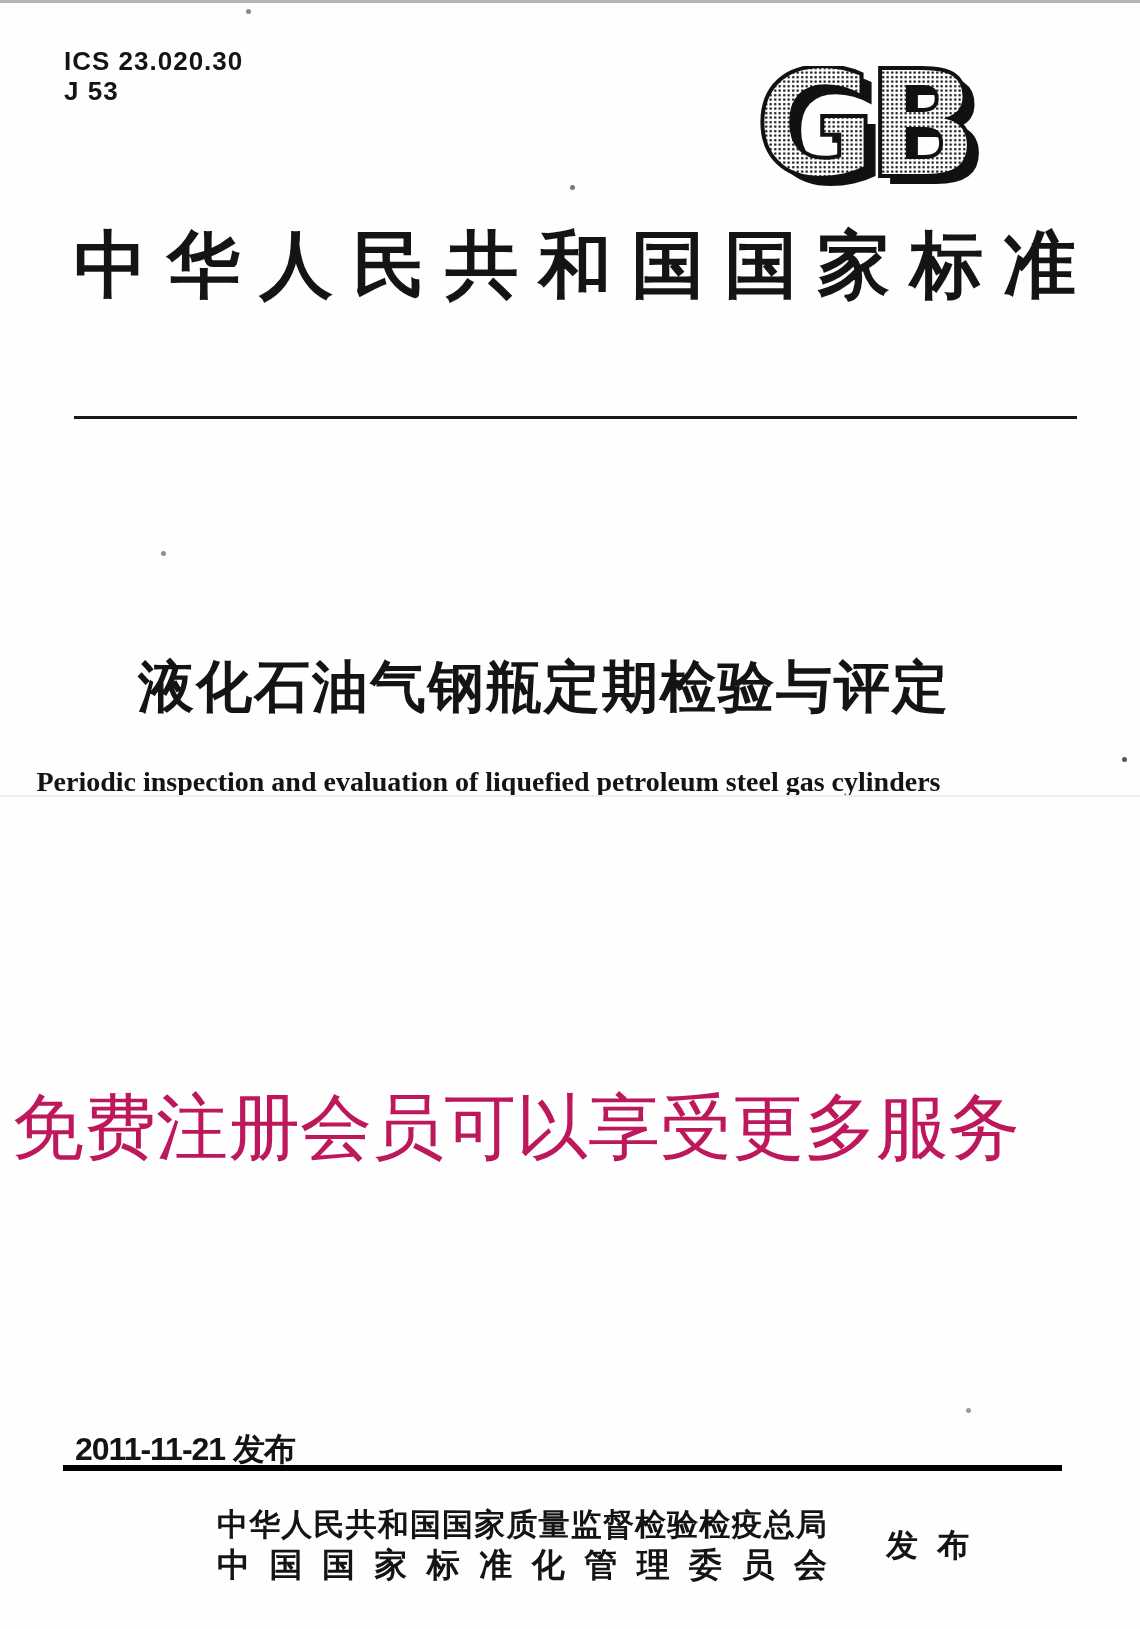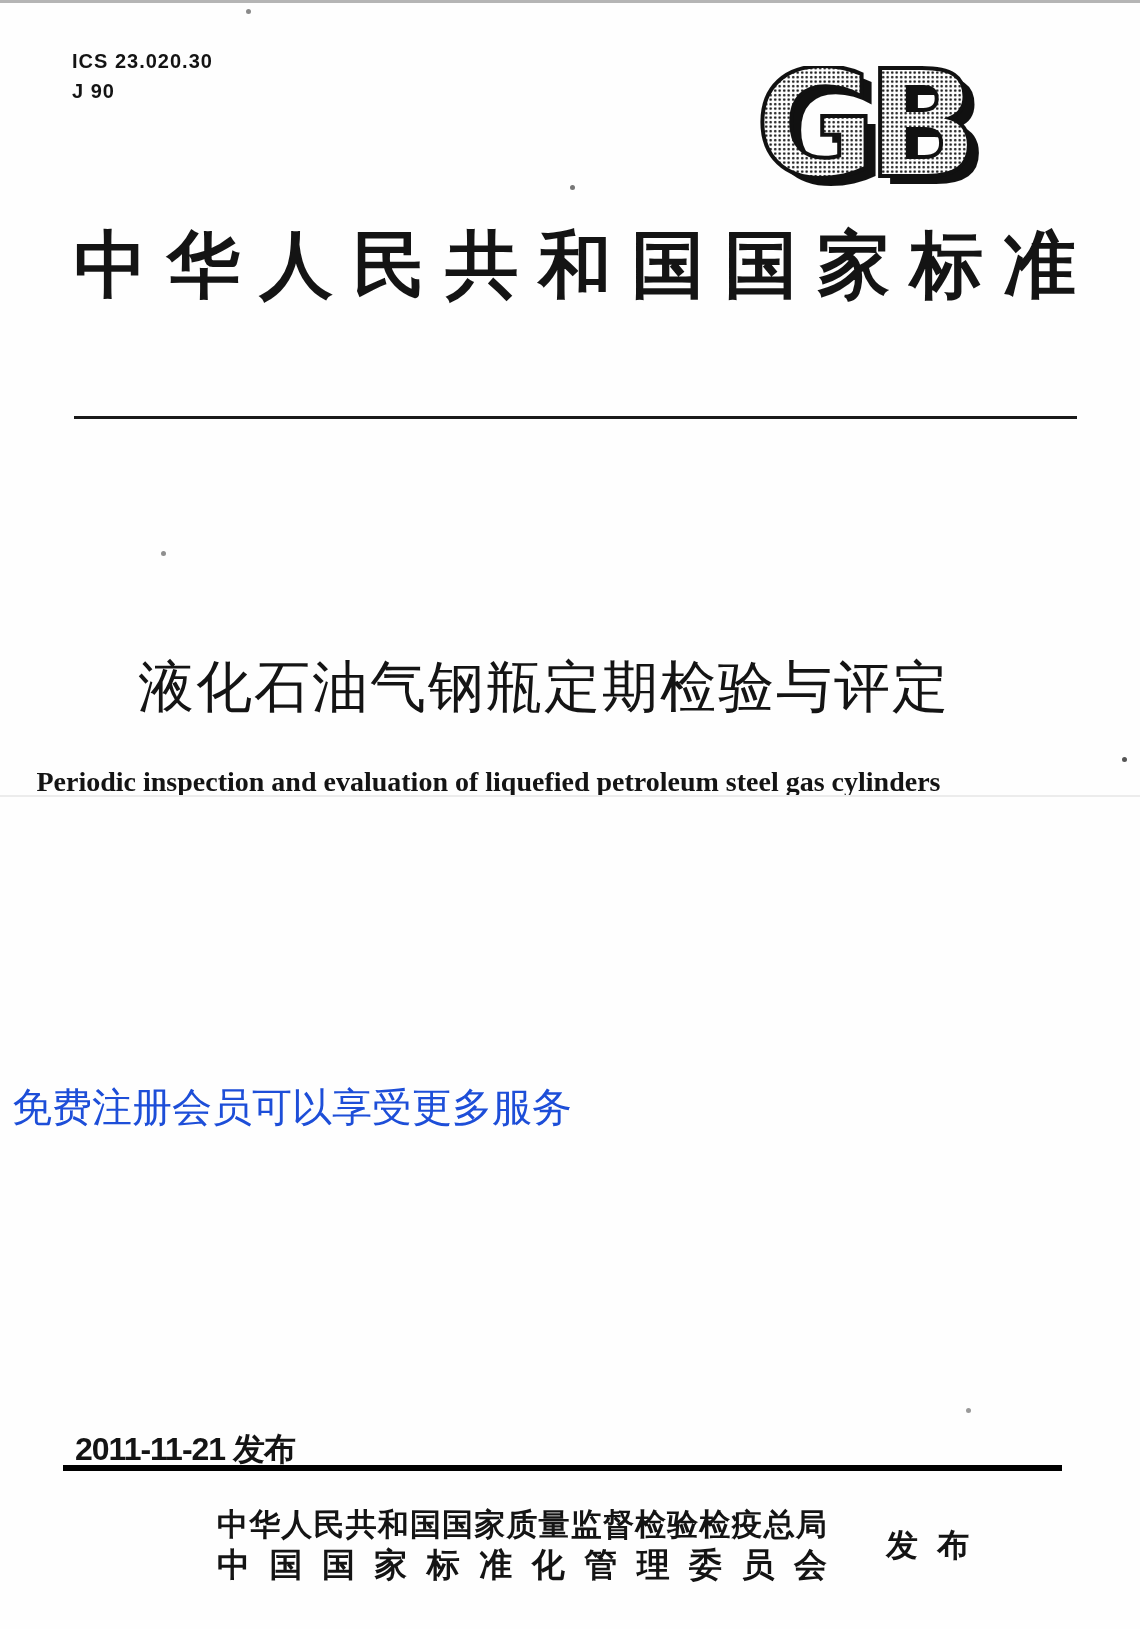--- a/index.html
+++ b/index.html
@@ -4,44 +4,44 @@
 <style>
   html,body{margin:0;padding:0;background:#fff;}
   .page{
     position:relative;width:1140px;height:1629px;background:#fefefe;
     font-family:"DejaVu Serif", serif;color:#141414;overflow:hidden;
   }
   .abs{position:absolute;}
   
   .edge-line{top:0;left:0;width:1140px;height:3px;background:#b5b5b5;}
   
-  .ics{left:72px;top:46px;font-family:"Liberation Sans",sans-serif;
-       font-weight:bold;font-size:20px;line-height:30px;letter-spacing:1px;}
+  .ics{left:64px;top:46px;font-family:"Liberation Sans",sans-serif;
+       font-weight:bold;font-size:26px;line-height:30px;letter-spacing:1px;}
   
   .logo{left:755px;top:66px;}
   
   .masthead{left:74px;top:224px;width:1002px;font-weight:bold;font-size:73px;
             line-height:80px;white-space:nowrap;}
   [data-split]{display:flex;justify-content:space-between;}
   
   .stdnum{top:336px;right:108px;text-align:right;}
   .stdnum .code{font-family:"Liberation Sans",sans-serif;font-weight:bold;
                 font-size:29px;line-height:32px;letter-spacing:1px;}
   .stdnum .replaces{font-size:21px;line-height:26px;margin-top:3px;}
   
   .thin-rule{left:74px;top:416px;width:1003px;height:3px;background:#1a1a1a;}
   .faint-rule{left:0;top:795px;width:1140px;height:2px;background:#ececec;}
   .thick-rule{left:63px;top:1465px;width:999px;height:6px;background:#000;}
   
-  .title-zh{left:0;top:650px;width:1088px;text-align:center;font-weight:normal;
+  .title-zh{left:0;top:650px;width:1088px;text-align:center;font-weight:bold;
             font-size:56px;letter-spacing:2px;white-space:nowrap;}
   .title-en{left:0;top:766px;width:977px;text-align:center;font-weight:bold;
             font-family:"Liberation Serif",serif;font-size:28px;white-space:nowrap;}
   
-  .watermark{left:12px;top:1080px;font-size:40px;color:#1d4ed8;
+  .watermark{left:12px;top:1080px;font-size:72px;color:#be185d;
              white-space:nowrap;font-weight:normal;}
   
   .dates{left:75px;top:1428px;width:982px;display:flex;
          justify-content:space-between;
          font-family:"Liberation Sans",sans-serif;font-weight:bold;
          font-size:32px;letter-spacing:-1px;align-items:flex-end;}
   
   .issuer{left:217px;top:1504px;width:610px;font-weight:bold;}
   .issuer .l1{font-size:31px;line-height:40px;}
   .issuer .l2{font-size:33px;line-height:42px;}
@@ -52,21 +52,21 @@
 </style>
 </head>
 <body>
 
 <div class="page">
 
   <div class="abs edge-line"></div>
 
   <div class="abs ics">
     <div>ICS 23.020.30</div>
-    <div>J 90</div>
+    <div>J 53</div>
   </div>
 
   <div class="abs logo">
     <svg width="238" height="126" viewBox="0 0 238 126">
       <defs>
         <pattern id="halftone" width="4.5" height="4.5" patternUnits="userSpaceOnUse">
           <rect width="4.5" height="4.5" fill="#ffffff"></rect>
           <circle cx="2.2" cy="2.2" r="1.25" fill="#111111"></circle>
         </pattern>
       </defs>

